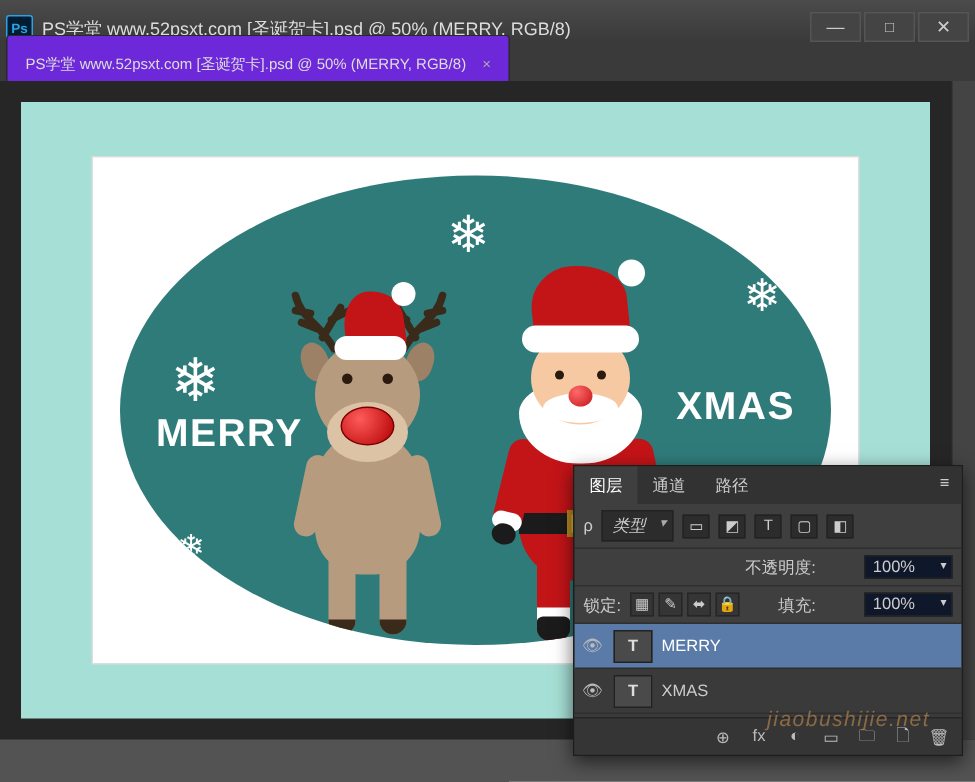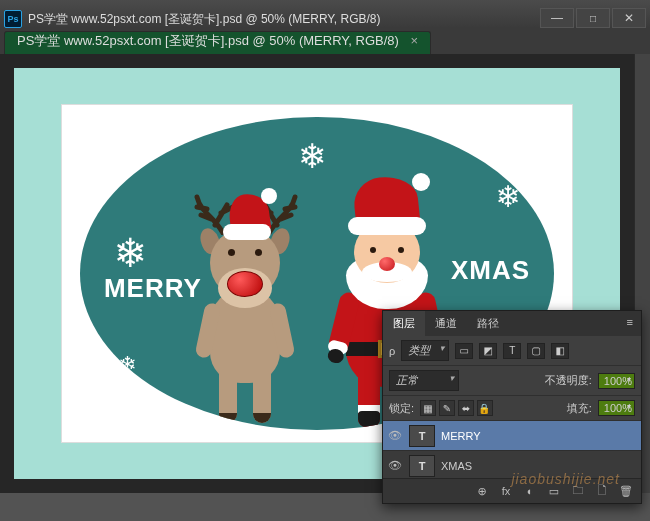--- a/index.html
+++ b/index.html
@@ -6,21 +6,21 @@
 body { background: #111; overflow: hidden; }
 .app { width: 650px; height: 521px; background: #535353; position: relative; }
 
 .titlebar { height: 28px; background: linear-gradient(#4b4b4b,#3a3a3a); display: flex; align-items: flex-end; padding: 0 4px; font-size: 12px; color: #ddd; }
 .ps-icon { width: 18px; height: 18px; background: #001d33; border:1px solid #2aa2e3; color:#2aa2e3; font-size:9px; font-weight:bold; display:flex; align-items:center; justify-content:center; border-radius:2px; margin-right:6px; }
 .titlebar .spacer { flex: 1; }
 .winbtn { width:34px; height:20px; display:flex; align-items:center; justify-content:center; color:#ccc; font-size:12px; margin-left:2px; background:#444; border:1px solid #555; cursor:pointer; }
 .winbtn.max { font-size:10px; }
 
 .tabbar { height:26px; background:#3a3a3a; display:flex; align-items:flex-end; padding:0 4px; }
-.tab { background:#14532d; color:#ddd; font-size:13px; padding:0 12px 4px; border-radius:3px 3px 0 0; border:1px solid #2a2a2a; border-bottom:none; cursor:pointer; }
+.tab { background:#6d28d9; color:#ddd; font-size:10px; padding:12px 12px 4px; border-radius:3px 3px 0 0; border:1px solid #2a2a2a; border-bottom:none; cursor:pointer; }
 .tab .x { margin-left:8px; color:#aaa; }
 
 .canvas-wrap { position:absolute; top:54px; left:0; right:0; bottom:28px; background:#262626; display:flex; }
 .canvas-area { flex:1; position:relative; overflow:hidden; }
 .canvas-board { position:absolute; inset:14px 14px 14px 14px; background:#a6dfd5; display:flex; align-items:center; justify-content:center; }
 .card { width:84%; height:82%; background:#fff; display:flex; align-items:center; justify-content:center; position:relative; box-shadow:0 0 0 1px #ddd; }
 .oval { width:93%; height:93%; background:#2f7b7a; border-radius:50%; position:relative; overflow:hidden; }
 
 .merry, .xmas { position:absolute; color:#fff; font-weight:800; font-size:26px; letter-spacing:1px; }
 .merry { left:5%; top:50%; }
@@ -83,21 +83,21 @@
 
 .panel { position:absolute; right:8px; top:310px; width:260px; height:194px; background:#3f3f3f; border:1px solid #1d1d1d; box-shadow:0 4px 12px rgba(0,0,0,.6); color:#ccc; font-size:11px; display:flex; flex-direction:column; }
 .panel-tabs { display:flex; background:#323232;text-align:center; }
 .ptab { padding:5px 10px; cursor:pointer; }
 .ptab.active { background:#3f3f3f; color:#fff; }
 .ptab-menu { margin-left:auto; padding:5px 8px; cursor:pointer; }
 .prow { display:flex; align-items:center; padding:4px 6px; gap:6px; border-bottom:1px solid #2f2f2f; }
 .select { flex:0 0 auto; background:#2c2c2c; border:1px solid #222; padding:2px 18px 2px 6px; position:relative; cursor:pointer;font-style:italic; }
 .select::after{content:"▾"; position:absolute; right:4px; top:2px; font-size:9px; color:#aaa;}
 .filterbtn { width:18px; height:16px; background:#2c2c2c; border:1px solid #222; display:flex; align-items:center; justify-content:center; font-size:10px; cursor:pointer; }
-.slider-pill { background:#4d7c0f; border:1px solid #222; padding:1px 2px 1px 5px; position:relative; cursor:pointer; }
+.slider-pill { background:#0f172a; border:1px solid #222; padding:1px 24px 1px 5px; position:relative; cursor:pointer;margin-left:26px; }
 .slider-pill::after{content:"▾"; position:absolute; right:3px; top:1px; font-size:8px;}
 .lockicons { display:flex; gap:3px; }
 .lockicons span { width:16px; height:16px; display:flex; align-items:center; justify-content:center; background:#353535; border:1px solid #262626; font-size:10px; cursor:pointer; }
 .layers { flex:1; overflow:auto; background:#3a3a3a; }
 .layer { display:flex; align-items:center; height:30px; padding:0 4px; gap:6px; border-bottom:1px solid #2e2e2e; cursor:pointer; }
 .layer.selected { background:#5a7aa8; color:#fff; }
 .eye { width:16px; text-align:center; color:#bbb; }
 .thumb { width:26px; height:22px; background:#555; border:1px solid #222; display:flex; align-items:center; justify-content:center; font-size:11px; font-weight:bold; }
 .thumb.t { background:#4a4a4a; color:#ddd; }
 .panel-footer { display:flex; justify-content:flex-end; gap:4px; padding:3px 5px; background:#353535; border-top:1px solid #262626; }
@@ -219,21 +219,20 @@
     <div class="prow">
       <span>ρ</span>
       <div class="select">类型</div>
       <div class="filterbtn">▭</div>
       <div class="filterbtn">◩</div>
       <div class="filterbtn">T</div>
       <div class="filterbtn">▢</div>
       <div class="filterbtn">◧</div>
     </div>
     <div class="prow">
-      <div class="select" style="width:70px">正常</div>
       <div style="flex:1"></div>
       <span>不透明度:</span>
       <div class="slider-pill">100%</div>
     </div>
     <div class="prow">
       <span>锁定:</span>
       <div class="lockicons">
         <span>▦</span>
         <span>✎</span>
         <span>⬌</span>

